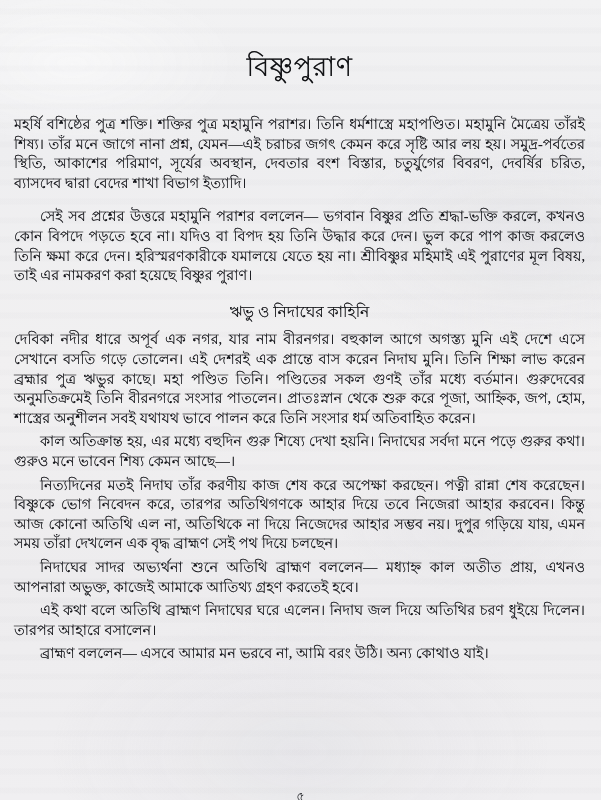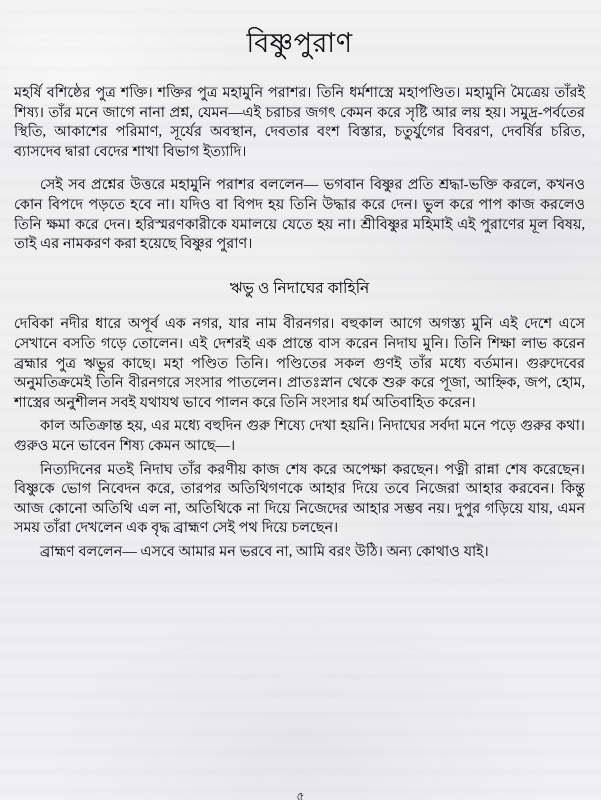--- a/index.html
+++ b/index.html
@@ -54,33 +54,33 @@
   }
 
   #content {
     position: relative;
     z-index: 2;
     padding: 0 12px 0 10px;
     box-sizing: border-box;
   }
 
   .doc-title {
-    margin: 0;
-    padding-top: 28px;
+    margin: 8px;
+    padding-top: 44px;
     text-align: center;
     font-size: 27px;
     line-height: 1.15;
     font-weight: 400;
     letter-spacing: .5px;
     color: #101114;
     text-shadow: 0 0 .6px rgba(20,20,24,.45);
   }
 
   .section-heading {
-    margin: 8px;
+    margin: 0;
     text-align: center;
     font-size: 15.5px;
     line-height: 1.2;
     font-weight: 400;
     color: #111216;
     text-shadow: 0 0 .4px rgba(20,20,24,.4);
   }
 
   .para {
     margin: 4px;
@@ -140,21 +140,23 @@
 
     <div class="gap-after-heading"></div>
 
     <p class="para">দেবিকা নদীর ধারে অপূর্ব এক নগর, যার নাম বীরনগর। বহুকাল আগে অগস্ত্য মুনি এই দেশে এসে সেখানে বসতি গড়ে তোলেন। এই দেশরই এক প্রান্তে বাস করেন নিদাঘ মুনি। তিনি শিক্ষা লাভ করেন ব্রহ্মার  পুত্র ঋভুর কাছে। মহা পণ্ডিত তিনি। পণ্ডিতের সকল গুণই তাঁর মধ্যে বর্তমান। গুরুদেবের অনুমতিক্রমেই তিনি বীরনগরে সংসার পাতলেন। প্রাতঃস্নান থেকে শুরু করে পূজা, আহ্নিক, জপ, হোম, শাস্ত্রের অনুশীলন সবই যথাযথ ভাবে পালন করে তিনি সংসার ধর্ম অতিবাহিত করেন।</p>
 
     <p class="para indent">কাল অতিক্রান্ত হয়, এর মধ্যে বহুদিন গুরু শিষ্যে দেখা হয়নি। নিদাঘের সর্বদা মনে পড়ে গুরুর কথা। গুরুও মনে ভাবেন শিষ্য কেমন আছে—।</p>
 
     <p class="para indent">নিত্যদিনের মতই নিদাঘ তাঁর করণীয় কাজ শেষ করে অপেক্ষা করছেন। পত্নী রান্না  শেষ করেছেন। বিষ্ণুকে ভোগ নিবেদন করে, তারপর অতিথিগণকে আহার দিয়ে তবে নিজেরা আহার করবেন। কিন্তু আজ কোনো অতিথি এল না, অতিথিকে না দিয়ে নিজেদের আহার সম্ভব নয়। দুপুর গড়িয়ে যায়, এমন সময় তাঁরা দেখলেন এক বৃদ্ধ ব্রাহ্মণ সেই পথ দিয়ে চলছেন।</p>
 
 
+    <p class="para indent">নিদাঘের সাদর অভ্যর্থনা শুনে অতিথি ব্রাহ্মণ বললেন— মধ্যাহ্ন কাল অতীত প্রায়, এখনও আপনারা অভুক্ত, কাজেই আমাকে আতিথ্য গ্রহণ করতেই হবে।</p>
 
+    <p class="para indent">এই কথা বলে অতিথি ব্রাহ্মণ নিদাঘের ঘরে এলেন। নিদাঘ জল দিয়ে অতিথির চরণ ধুইয়ে দিলেন। তারপর আহারে বসালেন।</p>
 
 
 
     <p class="para indent">ব্রাহ্মণ বললেন— এসবে আমার মন ভরবে না, আমি বরং উঠি। অন্য কোথাও যাই।</p>
 
 
   </div>
 
   <div class="page-number">৫</div>
 

